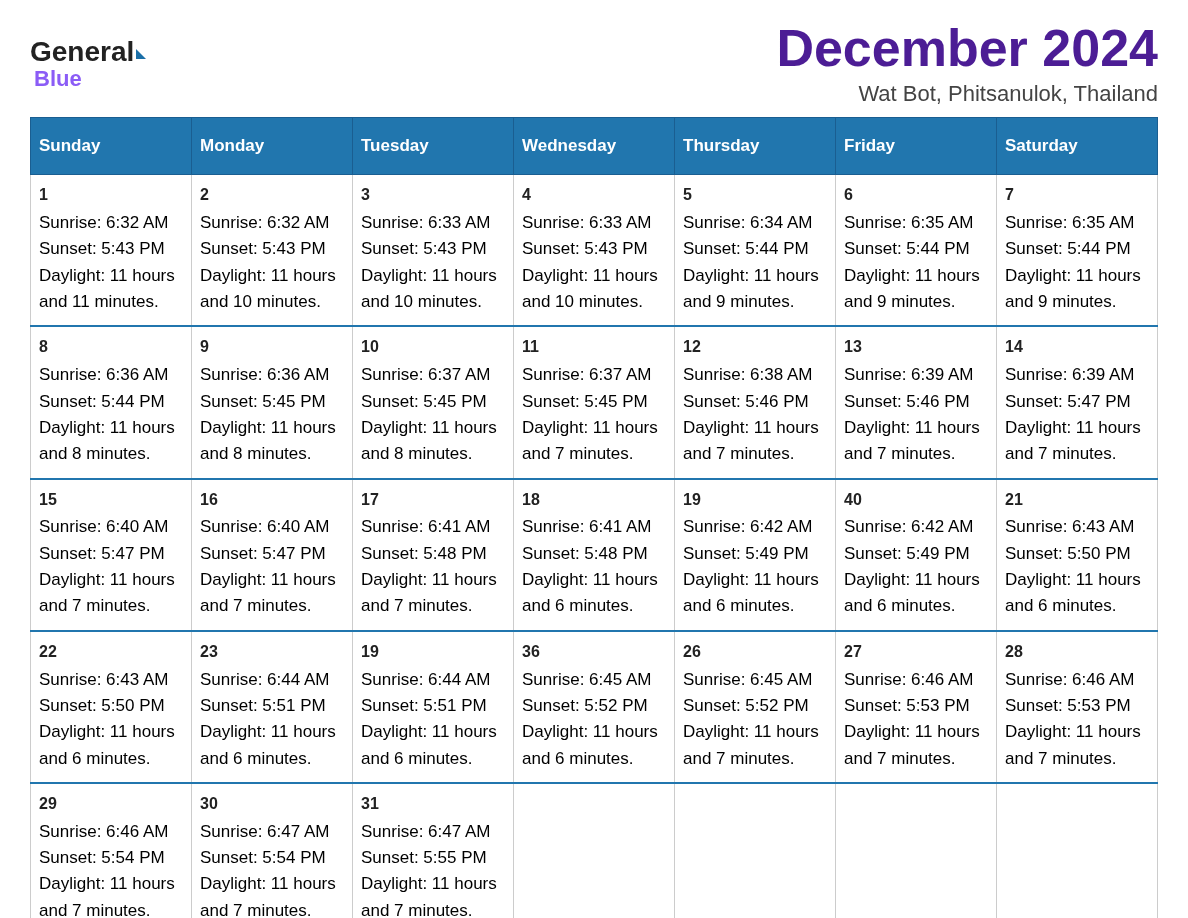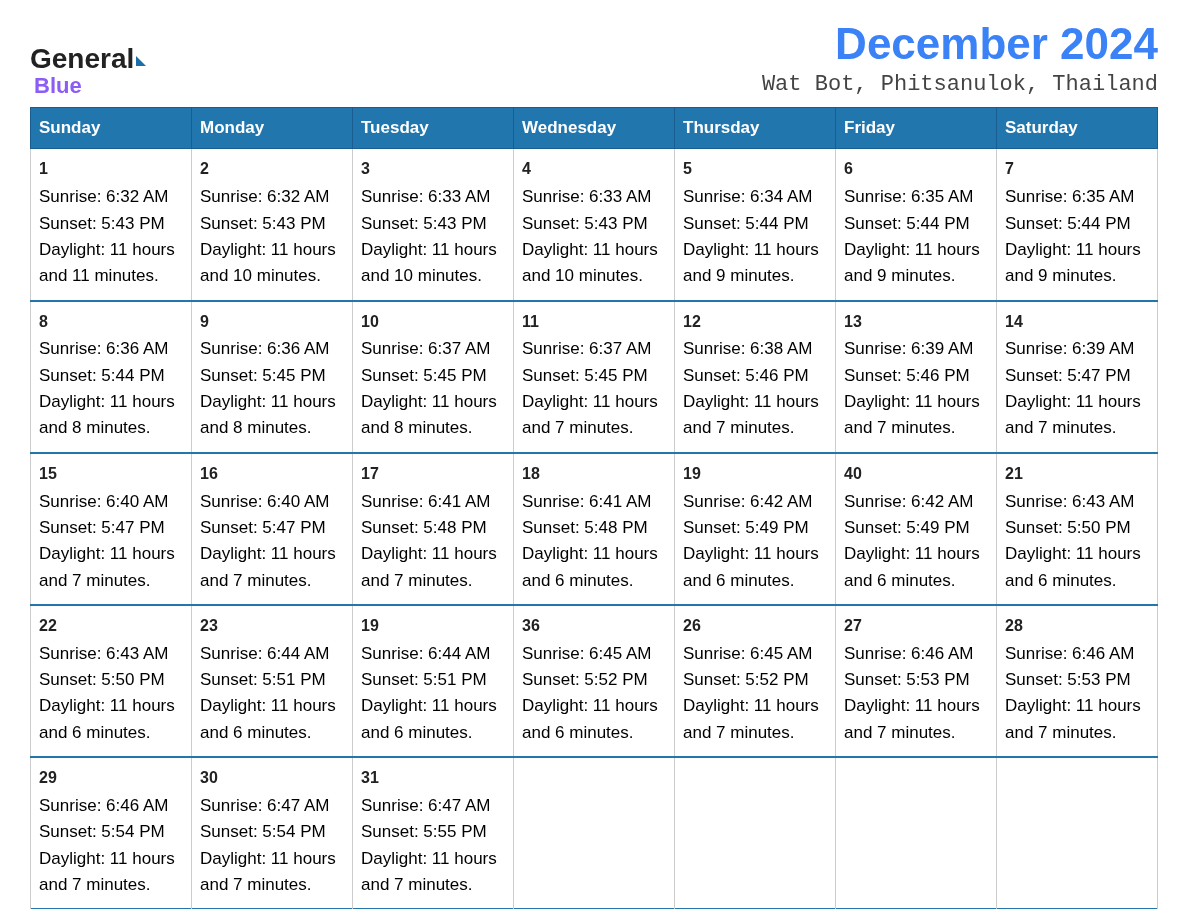--- a/index.html
+++ b/index.html
@@ -7,21 +7,21 @@
       font-family: Arial, sans-serif;
       background: #fff;
       color: #222;
       width: 1188px;
       min-height: 918px;
       padding: 20px 30px;
     }
     .header {
       display: flex;
       justify-content: space-between;
-      align-items: flex-end;
+      align-items: center;
       margin-bottom: 10px;
     }
     .logo {
       display: flex;
       flex-direction: column;
       align-items: flex-start;
       line-height: 1;
     }
     .logo-text {
       display: flex;
@@ -44,43 +44,42 @@
       color: #8b5cf6;
       font-size: 22px;
       font-weight: bold;
       margin-left: 4px;
       margin-top: 2px;
     }
     .title-block {
       text-align: right;
     }
     .month-title {
-      font-size: 44px;
-      font-weight: bold;
-      color: #3b82f6;
+      font-size: 52px;
+      font-weight: bold;
+      color: #4c1d95;
       line-height: 1.1;
     }
     .subtitle {
       font-size: 22px;
       color: #444;
       margin-top: 4px;
-      font-family: Liberation Mono, monospace;
     }
     table {
       width: 100%;
       border-collapse: collapse;
       margin-top: 10px;
       table-layout: fixed;
     }
     thead tr {
       background: #2176ae;
       color: #fff;
     }
     thead th {
-      padding: 10px 8px;
+      padding: 18px 8px;
       font-size: 17px;
       font-weight: bold;
       text-align: left;
       border: 1px solid #1a5e91;
     }
     tbody tr {
       border-bottom: 2px solid #2176ae;
     }
     tbody td {
       vertical-align: top;

